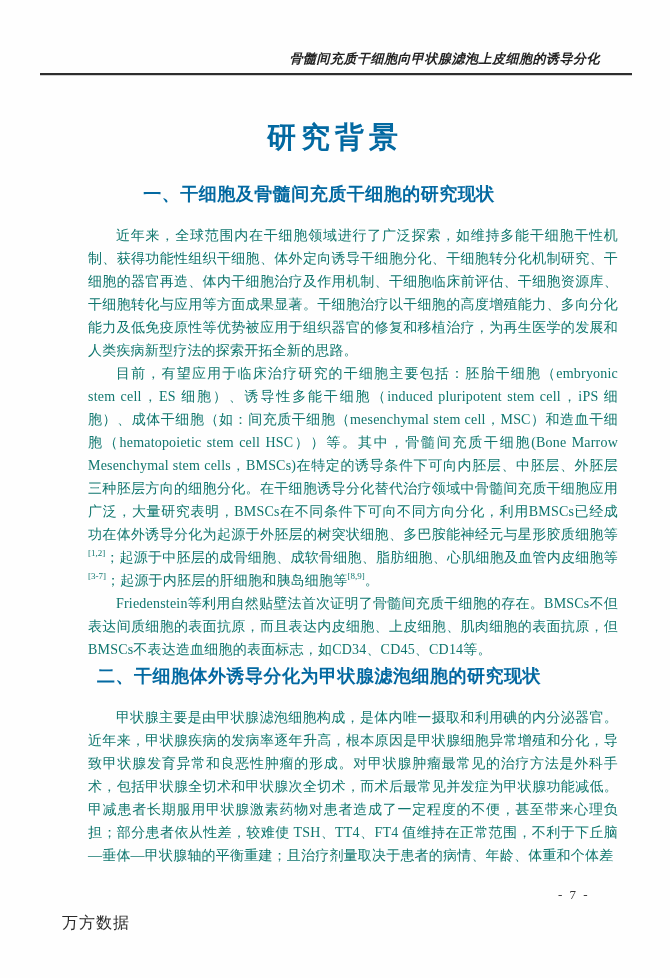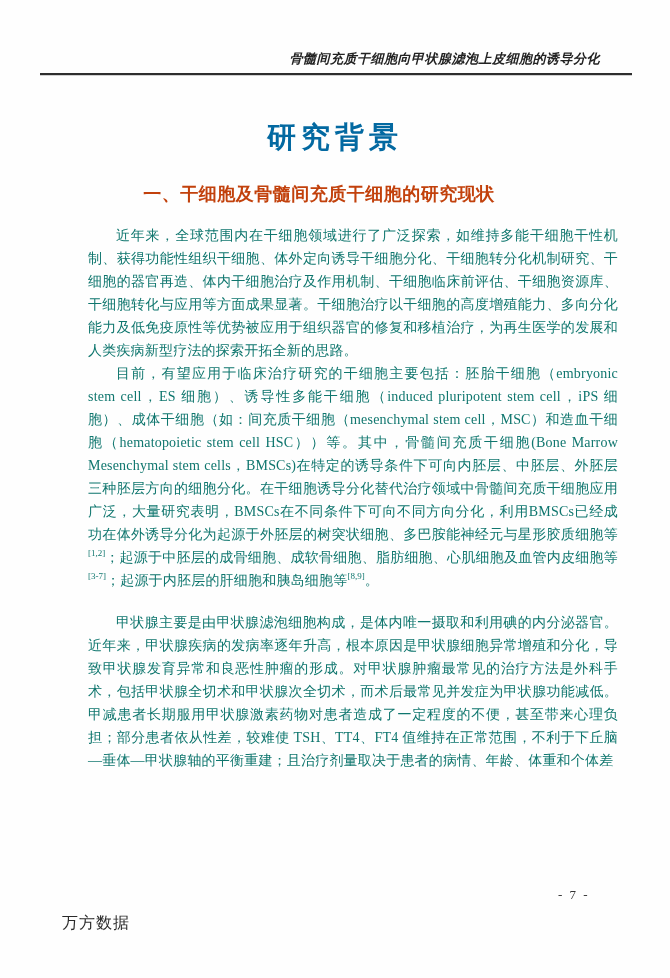--- a/index.html
+++ b/index.html
@@ -55,21 +55,21 @@
     width: 530px;
   }
   .sec-heading {
     margin: 0;
     padding-right: 68px;
     text-align: center;
     font-size: 18px;
     font-weight: bold;
     line-height: 22px;
     letter-spacing: 0.5px;
-    color: #c2410c;
+    color: #0369a1;
     white-space: nowrap;
   }
   .sec-heading.sec2 {
     margin-top: 4px;
   }
   .body-p {
     margin: 0;
     font-size: 14px;
     line-height: 23px;
     text-align: justify;
@@ -116,21 +116,23 @@
   <h1 class="doc-title">研究背景</h1>
 
   <div class="content">
 
     <h2 class="sec-heading">一、干细胞及骨髓间充质干细胞的研究现状</h2>
 
     <p class="body-p first-after-heading"><span>近年来，全球范围内在干细胞领域进行了广泛探索，如维持多能干细胞干性机制、获得功能性组织干细胞、体外定向诱导干细胞分化、干细胞转分化机制研究、干细胞的器官再造、体内干细胞治疗及作用机制、干细胞临床前评估、干细胞资源库、干细胞转化与应用等方面成果显著。干细胞治疗以干细胞的高度增殖能力、多向分化能力及低免疫原性等优势被应用于组织器官的修复和移植治疗，为再生医学的发展和人类疾病新型疗法的探索开拓全新的思路。</span></p>
 
     <p class="body-p"><span>目前，有望应用于临床治疗研究的干细胞主要包括：胚胎干细胞（embryonic stem cell，ES 细胞）、诱导性多能干细胞（induced pluripotent stem cell，iPS 细胞）、成体干细胞（如：间充质干细胞（mesenchymal stem cell，MSC）和造血干细胞（hematopoietic stem cell HSC））等。其中，骨髓间充质干细胞(Bone Marrow Mesenchymal stem cells，BMSCs)在特定的诱导条件下可向内胚层、中胚层、外胚层三种胚层方向的细胞分化。在干细胞诱导分化替代治疗领域中骨髓间充质干细胞应用广泛，大量研究表明，BMSCs在不同条件下可向不同方向分化，利用BMSCs已经成功在体外诱导分化为起源于外胚层的树突状细胞、多巴胺能神经元与星形胶质细胞等</span><sup>[1,2]</sup><span>；起源于中胚层的成骨细胞、成软骨细胞、脂肪细胞、心肌细胞及血管内皮细胞等</span><sup>[3-7]</sup><span>；起源于内胚层的肝细胞和胰岛细胞等</span><sup>[8,9]</sup><span>。</span></p>
 
+    <p class="body-p"><span>Friedenstein等利用自然贴壁法首次证明了骨髓间充质干细胞的存在。BMSCs不但表达间质细胞的表面抗原，而且表达内皮细胞、上皮细胞、肌肉细胞的表面抗原，但BMSCs不表达造血细胞的表面标志，如CD34、CD45、CD14等。</span></p>
 
+    <h2 class="sec-heading sec2">二、干细胞体外诱导分化为甲状腺滤泡细胞的研究现状</h2>
 
     <p class="body-p first-after-heading"><span>甲状腺主要是由甲状腺滤泡细胞构成，是体内唯一摄取和利用碘的内分泌器官。近年来，甲状腺疾病的发病率逐年升高，根本原因是甲状腺细胞异常增殖和分化，导致甲状腺发育异常和良恶性肿瘤的形成。对甲状腺肿瘤最常见的治疗方法是外科手术，包括甲状腺全切术和甲状腺次全切术，而术后最常见并发症为甲状腺功能减低。甲减患者长期服用甲状腺激素药物对患者造成了一定程度的不便，甚至带来心理负担；部分患者依从性差，较难使 TSH、TT4、FT4 值维持在正常范围，不利于下丘脑—垂体—甲状腺轴的平衡重建；且治疗剂量取决于患者的病情、年龄、体重和个体差</span></p>
 
   </div>
 
   <div class="page-number">- 7 -</div>
 
   <div class="watermark">万方数据</div>
 
 </div>

